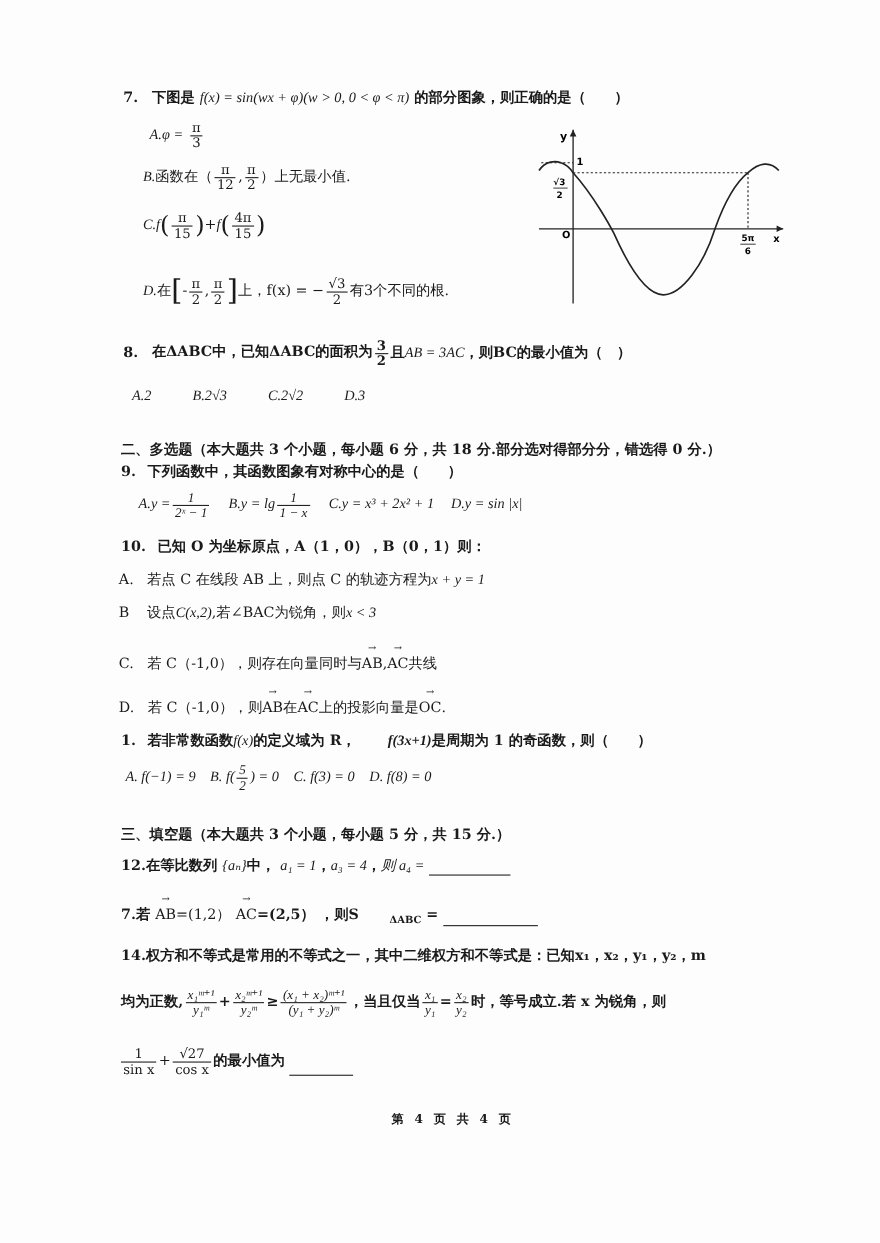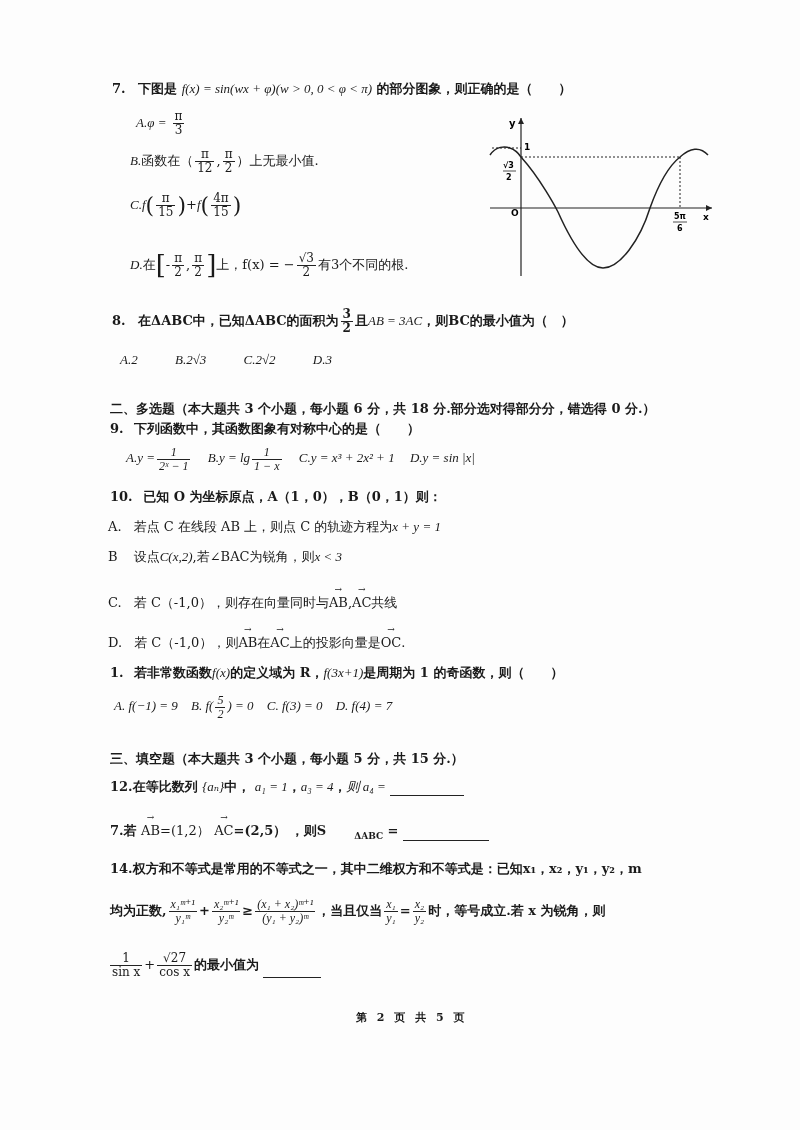--- a/index.html
+++ b/index.html
@@ -111,27 +111,27 @@
   <span>C.</span>
   <span style="margin-left:8px;">若 C（-1,0），则存在向量同时与</span><span class="vec">AB</span><span>,</span><span class="vec">AC</span><span>共线</span>
 </div>
 <div class="abs opt" style="left:108px; top:634px;">
   <span>D.</span>
   <span style="margin-left:8px;">若 C（-1,0），则</span><span class="vec">AB</span><span>在</span><span class="vec">AC</span><span>上的投影向量是</span><span class="vec">OC</span><span>.</span>
 </div>
 
 <div class="abs q" style="left:110px; top:664px;">
   <span>1.</span>
-  <span style="margin-left:6px;">若非常数函数</span><span class="it" style="font-weight:normal;">f(x)</span><span>的定义域为 R，</span><span class="it" style="font-weight:normal;">f(3x+1)</span><span>是周期为 1 的奇函数，则（　　）</span>
+  <span style="margin-left:6px;">若非常数函数</span><span class="it" style="font-weight:normal;">f(x)</span><span>的定义域为 R，</span><span class="it" style="font-weight:bold;margin-left:29px;">f(3x+1)</span><span>是周期为 1 的奇函数，则（　　）</span>
 </div>
 <div class="abs opt it" style="left:114px; top:694px;">
   <span>A. f(−1) = 9</span>
   <span style="margin-left:10px;">B. f(</span><span class="frac"><span class="n">5</span><span class="d">2</span></span><span>) = 0</span>
   <span style="margin-left:10px;">C. f(3) = 0</span>
-  <span style="margin-left:10px;">D. f(4) = 7</span>
+  <span style="margin-left:10px;">D. f(8) = 0</span>
 </div>
 
 <div class="abs section" style="left:110px; top:750px;">三、填空题（本大题共 3 个小题，每小题 5 分，共 15 分.）</div>
 
 <div class="abs q" style="left:110px; top:778px;">
   <span>12.</span><span>在等比数列</span>
   <span class="it" style="font-weight:normal;">{aₙ}</span><span>中，</span>
   <span class="it" style="font-weight:normal;">a₁ = 1</span>，<span class="it" style="font-weight:normal;">a₃ = 4</span>，<span class="it" style="font-weight:normal;">则 a₄ =</span><span class="blank" style="width:74px;"></span>
 </div>
 
@@ -145,13 +145,13 @@
 <div class="abs q" style="left:110px; top:860px;">
   <span>14.</span><span>权方和不等式是常用的不等式之一，其中二维权方和不等式是：已知x₁，x₂，y₁，y₂，m</span>
 </div>
 <div class="abs q" style="left:110px; top:898px;">
   <span>均为正数,</span><span class="frac it" style="font-weight:normal;"><span class="n">x₁ᵐ⁺¹</span><span class="d">y₁ᵐ</span></span><span>+</span><span class="frac it" style="font-weight:normal;"><span class="n">x₂ᵐ⁺¹</span><span class="d">y₂ᵐ</span></span><span>≥</span><span class="frac it" style="font-weight:normal;"><span class="n">(x₁ + x₂)ᵐ⁺¹</span><span class="d">(y₁ + y₂)ᵐ</span></span><span>，当且仅当</span><span class="frac it" style="font-weight:normal;"><span class="n">x₁</span><span class="d">y₁</span></span><span>=</span><span class="frac it" style="font-weight:normal;"><span class="n">x₂</span><span class="d">y₂</span></span><span>时，等号成立.若 x 为锐角，则</span>
 </div>
 <div class="abs q" style="left:108px; top:952px;">
   <span class="frac" style="font-weight:normal;"><span class="n">1</span><span class="d">sin x</span></span><span style="font-weight:normal;">+</span><span class="frac" style="font-weight:normal;"><span class="n">√27</span><span class="d">cos x</span></span><span>的最小值为</span><span class="blank" style="width:58px;"></span>
 </div>
 
-<div class="abs footer" style="left:356px; top:1010px;">第 2 页 共 5 页</div>
+<div class="abs footer" style="left:356px; top:1010px;">第 4 页 共 4 页</div>
 
 </body></html>

